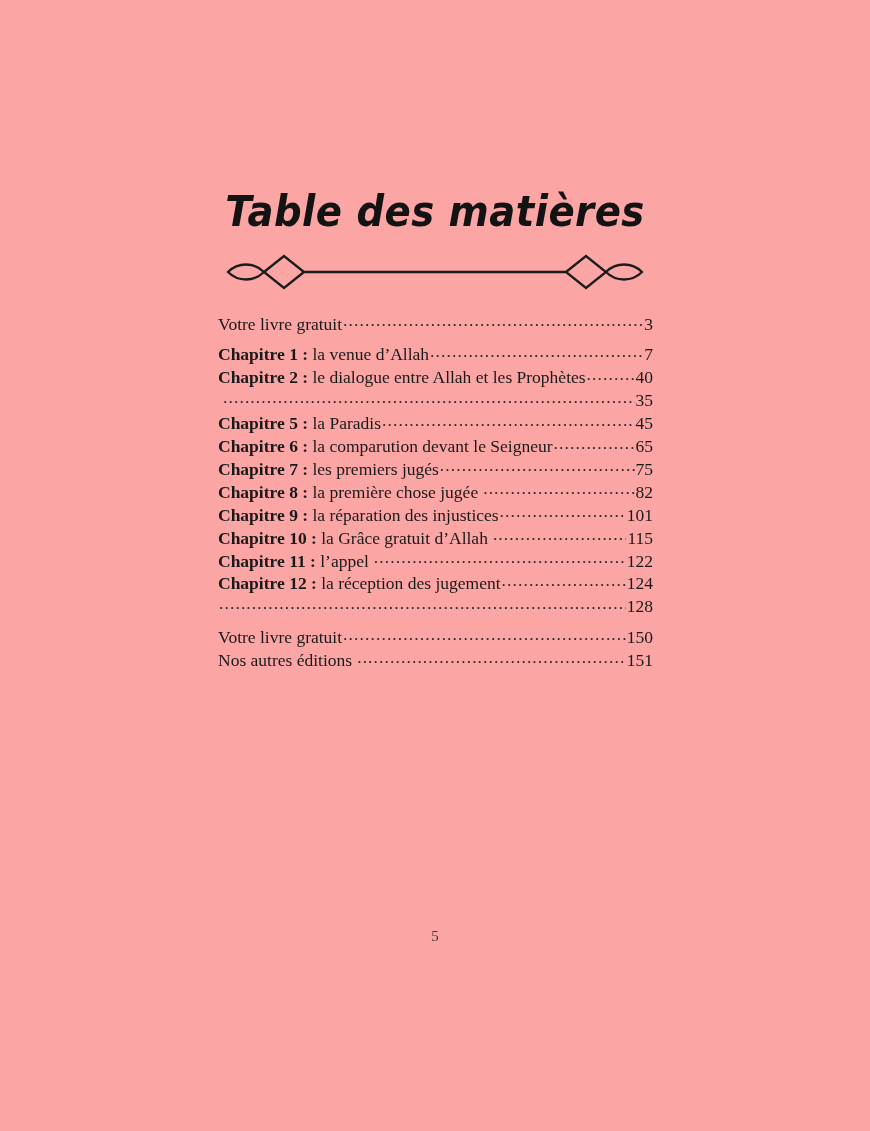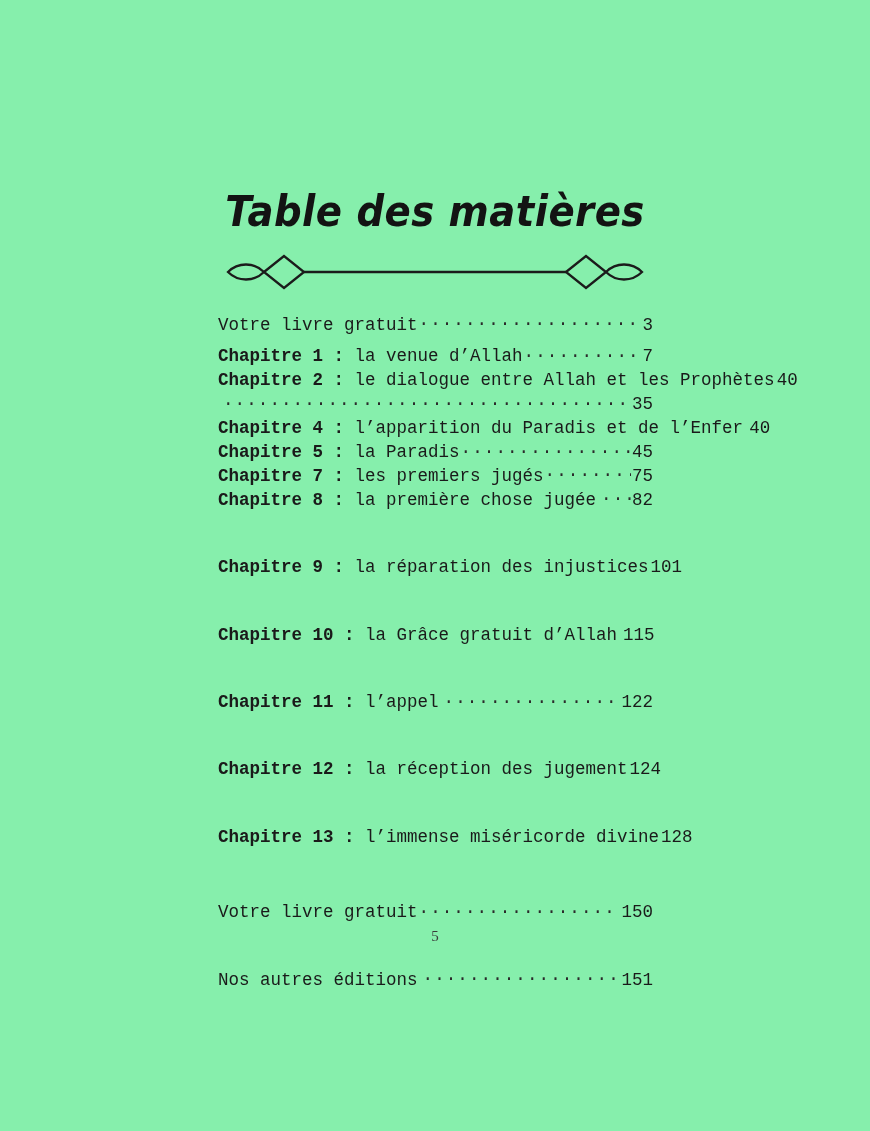--- a/index.html
+++ b/index.html
@@ -13,21 +13,21 @@
     height: 1131px;
     position: relative;
     font-family: "Liberation Serif", "DejaVu Serif", serif;
     color: #1a1a1a;
     overflow: hidden;
   }
 
   .page {
     position: absolute;
     inset: 0;
-    background: #86efac;
+    background: #fca5a5;
   }
 
   
   .toc-title {
     position: absolute;
     left: 0;
     right: 0;
     top: 186px;
     text-align: center;
     font-family: "DejaVu Sans", sans-serif;
@@ -58,21 +58,20 @@
   .toc {
     position: absolute;
     left: 218px;
     top: 312px;
     width: 435px;
   }
 
   .toc-group {
     margin: 0;
     padding: 0;
-    font-family: Liberation Mono, monospace;
   }
   .gap-after {
     margin-bottom: 8px;
   }
 
   .toc-row {
     display: flex;
     align-items: baseline;
     width: 100%;
     font-size: 17.5px;
@@ -108,21 +107,21 @@
     color: #2a2a2a;
   }
   .leader.pad-left { margin-left: 5px; }
   .leader.none::before { content: ""; }
 
   .toc-page {
     flex: 0 0 auto;
     text-align: right;
     font-variant-numeric: lining-nums;
   }
-  .toc-page.wide { min-width: 0; margin-top: 45px; }
+  .toc-page.wide { min-width: 0; }
 
   
   .folio {
     position: absolute;
     left: 0;
     right: 0;
     top: 928px;
     text-align: center;
     font-size: 15px;
     color: #3a3a3a;
@@ -170,30 +169,30 @@
       <div class="toc-row">
         <span class="toc-label"><span class="chap">Chapitre 2 :</span> <span class="ttl">le dialogue entre Allah et les Prophètes</span></span>
         <span class="leader"></span>
         <span class="toc-page">40</span>
       </div>
       <div class="toc-row">
         <span class="leader pad-left"></span>
         <span class="toc-page">35</span>
       </div>
       <div class="toc-row">
-        <span class="toc-label"><span class="chap">Chapitre 4 :</span> <span class="ttl">l’apparition du Paradis et de l’Enfer</span></span>
-        <span class="leader pad-left"></span>
-        <span class="toc-page">40</span>
-      </div>
-      <div class="toc-row">
         <span class="toc-label"><span class="chap">Chapitre 5 :</span> <span class="ttl">la Paradis</span></span>
         <span class="leader"></span>
         <span class="toc-page">45</span>
       </div>
       <div class="toc-row">
+        <span class="toc-label"><span class="chap">Chapitre 6 :</span> <span class="ttl">la comparution devant le Seigneur</span></span>
+        <span class="leader"></span>
+        <span class="toc-page">65</span>
+      </div>
+      <div class="toc-row">
         <span class="toc-label"><span class="chap">Chapitre 7 :</span> <span class="ttl">les premiers jugés</span></span>
         <span class="leader"></span>
         <span class="toc-page">75</span>
       </div>
       <div class="toc-row">
         <span class="toc-label"><span class="chap">Chapitre 8 :</span> <span class="ttl">la première chose jugée</span></span>
         <span class="leader pad-left"></span>
         <span class="toc-page">82</span>
       </div>
       <div class="toc-row">
@@ -210,21 +209,20 @@
         <span class="toc-label"><span class="chap">Chapitre 11 :</span> <span class="ttl">l’appel</span></span>
         <span class="leader pad-left"></span>
         <span class="toc-page wide">122</span>
       </div>
       <div class="toc-row">
         <span class="toc-label"><span class="chap">Chapitre 12 :</span> <span class="ttl">la réception des jugement</span></span>
         <span class="leader"></span>
         <span class="toc-page wide">124</span>
       </div>
       <div class="toc-row">
-        <span class="toc-label"><span class="chap">Chapitre 13 :</span> <span class="ttl">l’immense miséricorde divine</span></span>
         <span class="leader"></span>
         <span class="toc-page wide">128</span>
       </div>
     </div>
 
     <div class="toc-group">
       <div class="toc-row">
         <span class="toc-label"><span class="ttl">Votre livre gratuit</span></span>
         <span class="leader"></span>
         <span class="toc-page wide">150</span>

